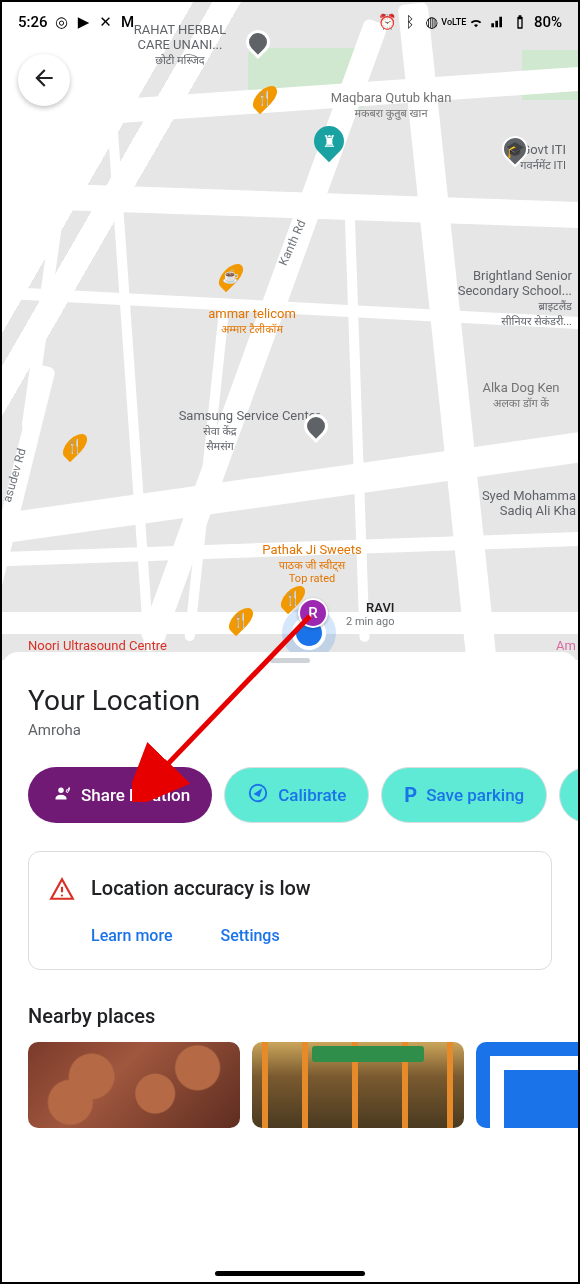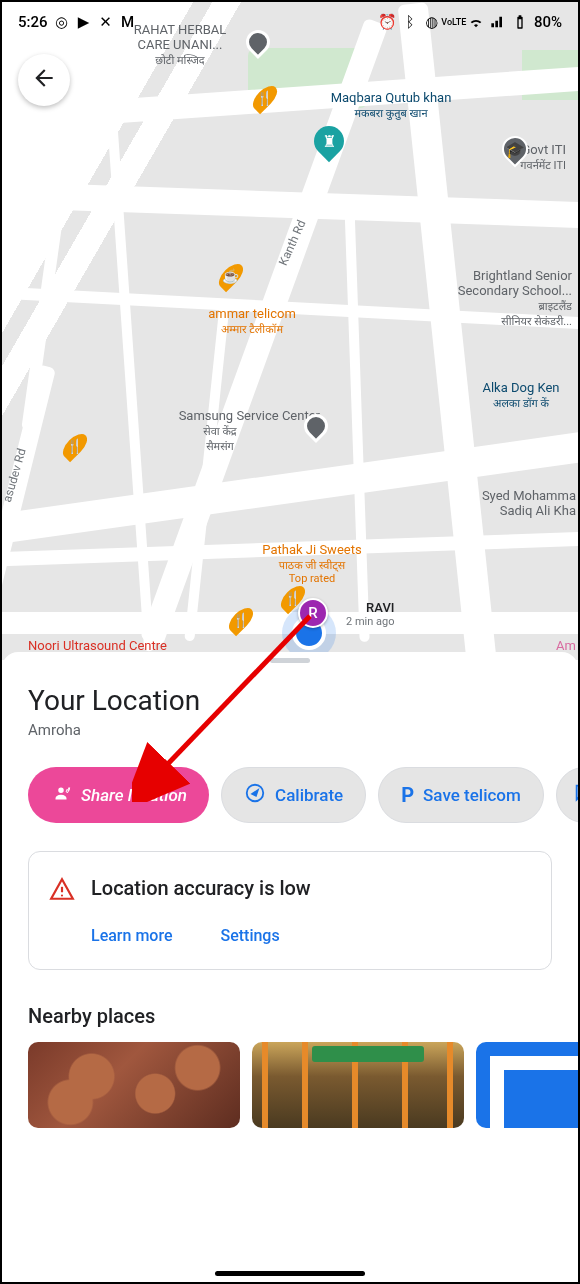--- a/index.html
+++ b/index.html
@@ -15,21 +15,21 @@
   .map-bg { position: absolute; inset: 0; background:
     linear-gradient(120deg, #fff 0%, #fff 20%, transparent 20%, transparent 22%, #fff 22%, #fff 25%, transparent 25%) ,
     #e6e6e6; }
   
   .road { position: absolute; background: #fff; border-radius: 6px; }
   .park { position: absolute; background: #d0e8cf; }
   .back-btn { position: absolute; top: 52px; left: 16px; width: 52px; height: 52px; border-radius: 50%; background: #fff; box-shadow: 0 2px 5px rgba(0,0,0,.25); display: flex; align-items: center; justify-content: center; z-index: 50; }
   .back-btn svg { width: 26px; height: 26px; }
   .map-label { position: absolute; font-size: 13px; text-align: center; }
   .map-label .hi { display:block; font-size:11px; }
-  .map-label.blue { color: #0c4a6e; }
+  .map-label.blue { color: #737373; }
   .map-label.red { color: #d93025; }
   .map-label.orange { color: #e37400; }
   .map-label.pink { color: #d96aa0; }
   .map-label.dark { color: #5f6368; }
   .pin { position: absolute; width: 30px; height: 30px; }
   .pin-orange { background: #f29900; border-radius: 50% 50% 50% 0; transform: rotate(-45deg); display: flex; align-items: center; justify-content: center; }
   .pin-orange .inner { transform: rotate(45deg); color: #fff; font-size: 14px; }
   .pin-gray { width: 24px; height: 24px; background: #5f6368; border-radius: 50% 50% 50% 0; transform: rotate(-45deg); border: 3px solid #fff; }
   .pin-teal { width: 30px; height: 30px; background: #1aa2a2; border-radius: 50% 50% 50% 0; transform: rotate(-45deg); display:flex;align-items:center;justify-content:center; }
   .pin-teal .inner { transform: rotate(45deg); color:#fff; }
@@ -40,22 +40,22 @@
   .road-text { position:absolute;font-size:12px;color:#70757a;transform-origin:0 0;}
   
   .arrow { position: absolute; z-index: 60; pointer-events: none; }
   
   .sheet-handle { position:absolute; top:656px; left:50%; transform:translateX(-50%); width:40px; height:5px; background:#cfd3d8; border-radius:3px; z-index:20;}
   .sheet { position: absolute; top: 650px; left: 0; right: 0; bottom: 0; background: #fff; border-radius: 16px 16px 0 0; padding-top: 32px; }
   .title { font-size: 28px; font-weight: 400; color: #202124; padding: 0 26px; }
   .subtitle { font-size: 15px; color: #5f6368; padding: 4px 26px 0; }
   .chips { display: flex; gap: 12px; padding: 28px 26px 0; overflow: hidden; }
   .chip { display: inline-flex; align-items: center; gap: 9px; height: 56px; padding: 0 22px; border-radius: 28px; font-size: 17px; font-weight: 500; white-space: nowrap; }
-  .chip.primary { background: #ec4899; color: #fff; font-style: italic; }
-  .chip.secondary { background: #e5e5e5; color: #1a73e8; border: 1px solid #dadce0; }
+  .chip.primary { background: #701a75; color: #fff; }
+  .chip.secondary { background: #5eead4; color: #1a73e8; border: 1px solid #dadce0; }
   .chip svg { width: 22px; height: 22px; flex-shrink: 0; }
   .card { margin: 28px 26px 0; border: 1px solid #dadce0; border-radius: 12px; padding: 24px 20px 24px 20px; }
   .card-row { display:flex; gap:16px; }
   .warn-icon { width:26px; height:26px; flex-shrink:0; color:#d93025; }
   .card-title { font-size: 20px; font-weight: 500; color: #202124; }
   .card-text { font-size: 15px; color: #5f6368; margin-top: 10px; line-height: 1.45; }
   .card-links { display:flex; gap:48px; margin-top: 24px; margin-left: 42px; }
   .card-link { color: #1a73e8; font-size: 16px; font-weight: 500; }
   .nearby-title { font-size: 20px; font-weight: 500; color: #202124; padding: 34px 26px 14px; }
   .nearby-row { display:flex; gap:12px; padding: 0 26px; overflow:hidden; }
@@ -268,21 +268,21 @@
         <span>
           <svg viewBox="0 0 24 24" fill="none" stroke="#1a73e8" stroke-width="2">
               <circle cx="12" cy="12" r="9"></circle>
               <path d="M15 9l-2 6-4-2 6-4z" fill="#1a73e8"></path>
             </svg>
         </span>
         <span>Calibrate</span>
       </div>
       <div class="chip secondary">
         <span style="font-weight:700;color:#1a73e8;font-size:20px">P</span>
-        <span>Save telicom</span>
+        <span>Save parking</span>
       </div>
       <div class="chip secondary" style="padding:0 16px">
         <span>
           <svg viewBox="0 0 24 24" fill="none" stroke="#1a73e8" stroke-width="2">
               <path d="M4 4h16v12H7l-3 3V4z"></path>
               <line x1="12" y1="7" x2="12" y2="11"></line>
               <circle cx="12" cy="13.5" r="1" fill="#1a73e8" stroke="none"></circle>
             </svg>
         </span>
       </div>

